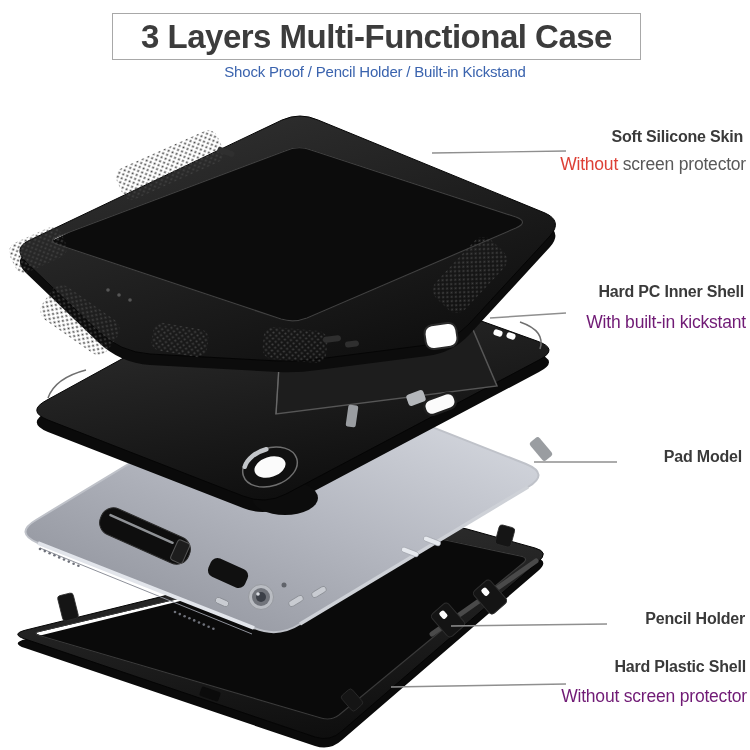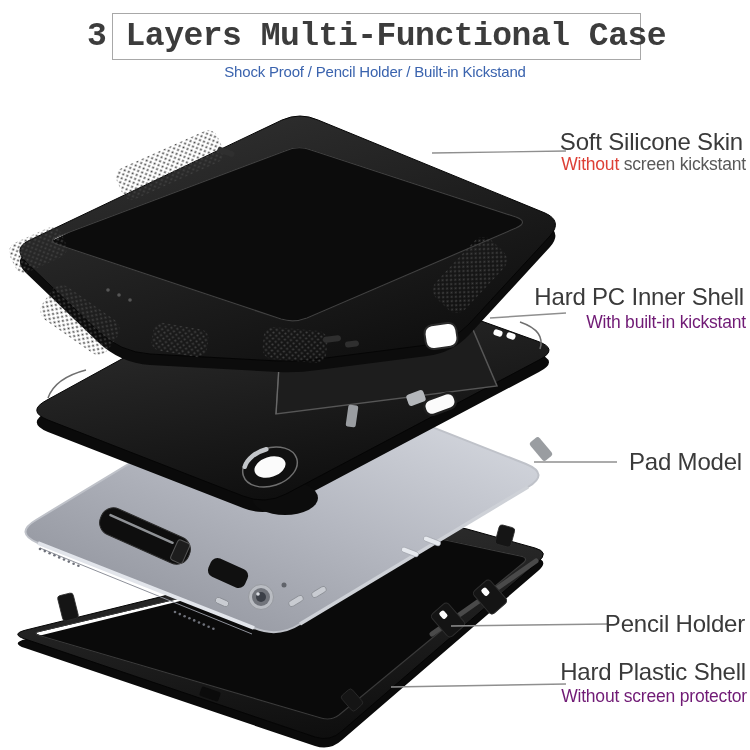--- a/index.html
+++ b/index.html
@@ -4,28 +4,28 @@
 <style>
   html,body{margin:0;padding:0;background:#ffffff;}
   body{width:750px;height:750px;overflow:hidden;font-family:"Liberation Sans",sans-serif;}
   .stage{position:relative;width:750px;height:750px;background:#fff;}
   .art{position:absolute;left:0;top:0;}
   .title-box{
     position:absolute;left:112px;top:13px;width:527px;height:45px;
     border:1px solid #a8a8a8;display:flex;align-items:center;justify-content:center;
   }
   .title-box h1{
-    margin:0;font-size:33px;font-weight:bold;color:#3c3c3c;letter-spacing:-0.5px;white-space:nowrap;font-family:Liberation Mono, monospace;
+    margin:0;font-size:33px;font-weight:bold;color:#3c3c3c;letter-spacing:-0.5px;white-space:nowrap;
   }
   .subtitle{
     position:absolute;left:0;top:63px;width:750px;text-align:center;
     font-size:15px;color:#3a63ae;letter-spacing:-0.2px;
   }
   .callout{position:absolute;text-align:right;white-space:nowrap;}
-  .callout .h{font-size:24px;font-weight:normal;color:#3a3a3a;letter-spacing:-0.2px;}
+  .callout .h{font-size:16px;font-weight:bold;color:#3a3a3a;letter-spacing:-0.2px;}
   .callout .s{font-size:17.5px;color:#595959;letter-spacing:-0.2px;}
   .callout .s.blue{color:#701a75;}
   .callout .s .red{color:#dd4036;margin-left:48px;}
   .c1h{top:128px;right:7px;}
   .c1s{top:154px;right:4px;}
   .c2h{top:283px;right:6px;}
   .c2s{top:312px;right:4px;}
   .c3h{top:448px;right:8px;}
   .c4h{top:610px;right:5px;}
   .c5h{top:658px;right:4px;}
@@ -206,21 +206,21 @@
 
   <div class="title-box">
     <h1>3 Layers Multi-Functional Case</h1>
   </div>
   <div class="subtitle">Shock Proof / Pencil Holder / Built-in Kickstand</div>
 
   <div class="callout c1h">
     <span class="h">Soft Silicone Skin</span>
   </div>
   <div class="callout c1s">
-    <span class="s"><span class="red">Without</span> <span>screen kickstant</span></span>
+    <span class="s"><span class="red">Without</span> <span>screen protector</span></span>
   </div>
 
   <div class="callout c2h">
     <span class="h">Hard PC Inner Shell</span>
   </div>
   <div class="callout c2s">
     <span class="s blue">With built-in kickstant</span>
   </div>
 
   <div class="callout c4h">

